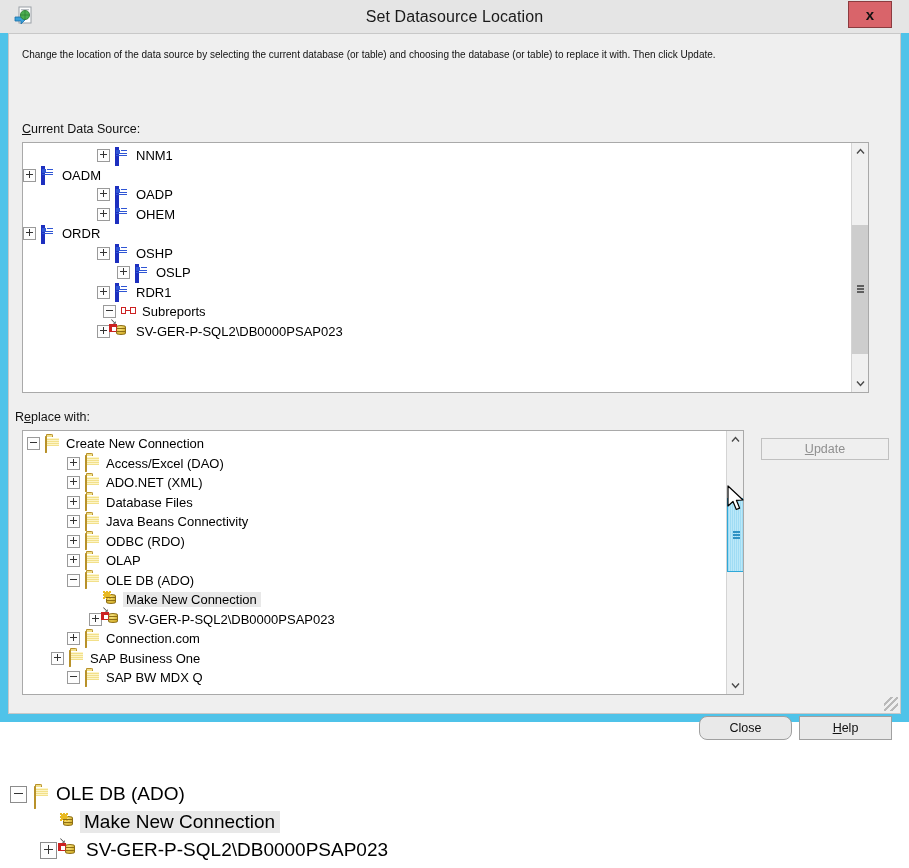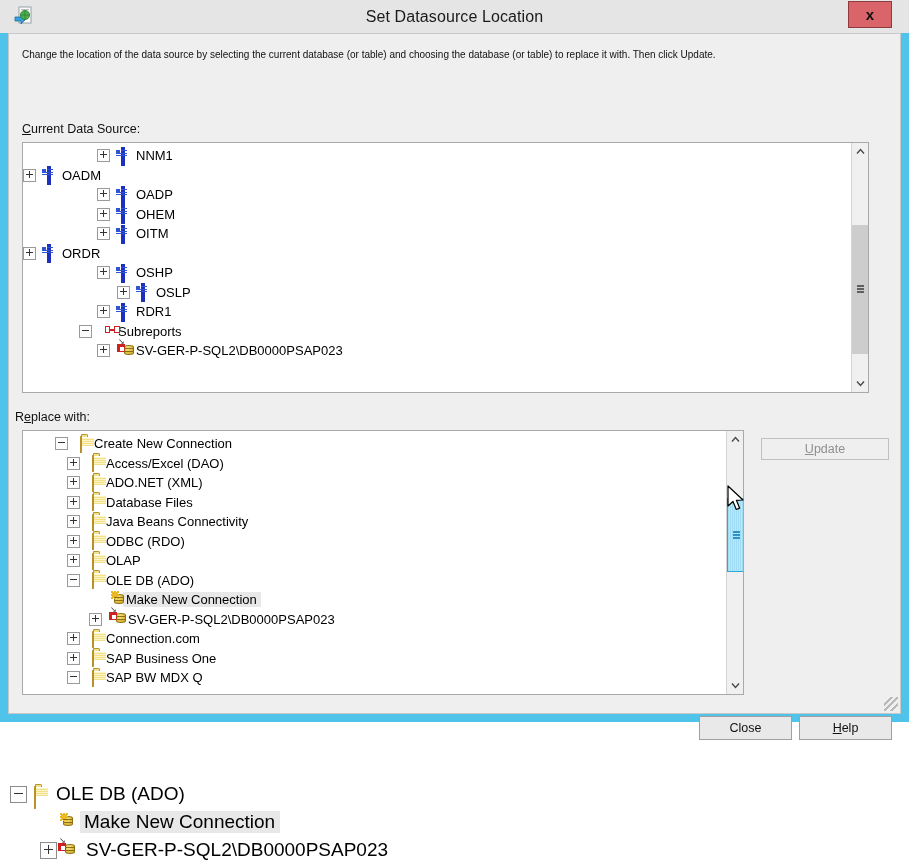--- a/index.html
+++ b/index.html
@@ -84,21 +84,21 @@
   .listbox {
     position: absolute;
     background: #ffffff;
     border: 1px solid #a9a9a9;
     box-sizing: border-box;
     overflow: hidden;
   }
   .list1 { left: 13px; top: 108px; width: 847px; height: 251px; }
   .list2 { left: 13px; top: 396px; width: 722px; height: 265px; }
 
-  .tree { position: relative; padding: 3px 0 0 0; text-align: center; }
+  .tree { position: relative; padding: 3px 0 0 0; }
   .trow {
     display: flex;
     align-items: center;
     height: 19.5px;
     font-size: 13px;
     color: #000;
     white-space: nowrap;
   }
   .trow .lbl { padding-left: 3px; padding-right: 4px; }
   .trow.sel .lbl { background: #e8e8e8; }
@@ -264,21 +264,21 @@
     font-family: "Liberation Sans", sans-serif;
   }
   .btn.disabled {
     color: #8f8f8f;
     background: #efefef;
     border-color: #c0c0c0;
     cursor: default;
   }
   .btn u { text-decoration: underline; }
   .btn-update { left: 752px; top: 404px; width: 128px; height: 22px; line-height: 20px; }
-  .btn-close  { left: 690px; top: 682px; width: 93px; height: 24px; line-height: 22px; }
+  .btn-close  { left: 690px; top: 682px; width: 93px; height: 24px; line-height: 22px; border-radius: 8px; }
   .btn-help   { left: 790px; top: 682px; width: 93px; height: 24px; line-height: 22px; }
 
   .grip {
     position: absolute; right: 2px; bottom: 2px; width: 14px; height: 14px;
     background:
       linear-gradient(135deg, transparent 0 45%, #b9b9b9 45% 57%, transparent 57%),
       linear-gradient(135deg, transparent 0 68%, #b9b9b9 68% 80%, transparent 80%),
       linear-gradient(135deg, transparent 0 22%, #b9b9b9 22% 34%, transparent 34%);
   }
 
@@ -354,46 +354,41 @@
             <div class="trow" style="padding-left:74px">
               <span class="exp plus"></span>
               <span class="ico"><span class="ico-table"></span></span>
               <span class="lbl">OADP</span>
             </div>
             <div class="trow" style="padding-left:74px">
               <span class="exp plus"></span>
               <span class="ico"><span class="ico-table"></span></span>
               <span class="lbl">OHEM</span>
             </div>
+            <div class="trow" style="">
+              <span class="exp plus"></span>
+              <span class="ico"><span class="ico-table"></span></span>
+              <span class="lbl">ORDR</span>
+            </div>
             <div class="trow" style="padding-left:74px">
               <span class="exp plus"></span>
               <span class="ico"><span class="ico-table"></span></span>
-              <span class="lbl">OITM</span>
-            </div>
-            <div class="trow" style="">
-              <span class="exp plus"></span>
-              <span class="ico"><span class="ico-table"></span></span>
-              <span class="lbl">ORDR</span>
+              <span class="lbl">OSHP</span>
+            </div>
+            <div class="trow" style="padding-left:94px">
+              <span class="exp plus"></span>
+              <span class="ico"><span class="ico-table"></span></span>
+              <span class="lbl">OSLP</span>
             </div>
             <div class="trow" style="padding-left:74px">
               <span class="exp plus"></span>
               <span class="ico"><span class="ico-table"></span></span>
-              <span class="lbl">OSHP</span>
-            </div>
-            <div class="trow" style="padding-left:94px">
-              <span class="exp plus"></span>
-              <span class="ico"><span class="ico-table"></span></span>
-              <span class="lbl">OSLP</span>
-            </div>
-            <div class="trow" style="padding-left:74px">
-              <span class="exp plus"></span>
-              <span class="ico"><span class="ico-table"></span></span>
               <span class="lbl">RDR1</span>
             </div>
-            <div class="trow" style="padding-left:56px">
+            <div class="trow" style="padding-left:80px">
               <span class="exp"></span>
               <span class="ico"><span class="ico-subreports"><i></i></span></span>
               <span class="lbl">Subreports</span>
             </div>
             <div class="trow" style="padding-left:74px">
               <span class="exp plus"></span>
               <span class="ico"><span class="ico-db srv"><i></i><b>↘</b></span></span>
               <span class="lbl">SV-GER-P-SQL2\DB0000PSAP023</span>
             </div>
           </div>
@@ -411,21 +406,21 @@
                 <path d="M1 1.5 L4.5 5.5 L8 1.5" fill="none" stroke="#4a4a4a" stroke-width="1.4"></path>
               </svg>
           </div>
         </div>
       </div>
 
       <div class="field-label" style="left:6px; top:376px;">R<u>e</u>place with:</div>
 
       <div class="listbox list2">
         <div class="tree" id="tree-replace">
-            <div class="trow" style="padding-left:32px">
+            <div class="trow" style="padding-left:4px">
               <span class="exp"></span>
               <span class="ico"><span class="ico-folder"></span></span>
               <span class="lbl">Create New Connection</span>
             </div>
             <div class="trow" style="padding-left:44px">
               <span class="exp plus"></span>
               <span class="ico"><span class="ico-folder"></span></span>
               <span class="lbl">Access/Excel (DAO)</span>
             </div>
             <div class="trow" style="padding-left:44px">
@@ -466,21 +461,21 @@
             <div class="trow" style="padding-left:66px">
               <span class="exp plus"></span>
               <span class="ico"><span class="ico-db srv"><i></i><b>↘</b></span></span>
               <span class="lbl">SV-GER-P-SQL2\DB0000PSAP023</span>
             </div>
             <div class="trow" style="padding-left:44px">
               <span class="exp plus"></span>
               <span class="ico"><span class="ico-folder"></span></span>
               <span class="lbl">Connection.com</span>
             </div>
-            <div class="trow" style="padding-left:44px">
+            <div class="trow" style="padding-left:28px">
               <span class="exp plus"></span>
               <span class="ico"><span class="ico-folder"></span></span>
               <span class="lbl">SAP Business One</span>
             </div>
             <div class="trow" style="padding-left:44px">
               <span class="exp"></span>
               <span class="ico"><span class="ico-folder"></span></span>
               <span class="lbl">SAP BW MDX Q</span>
             </div>
           </div>

